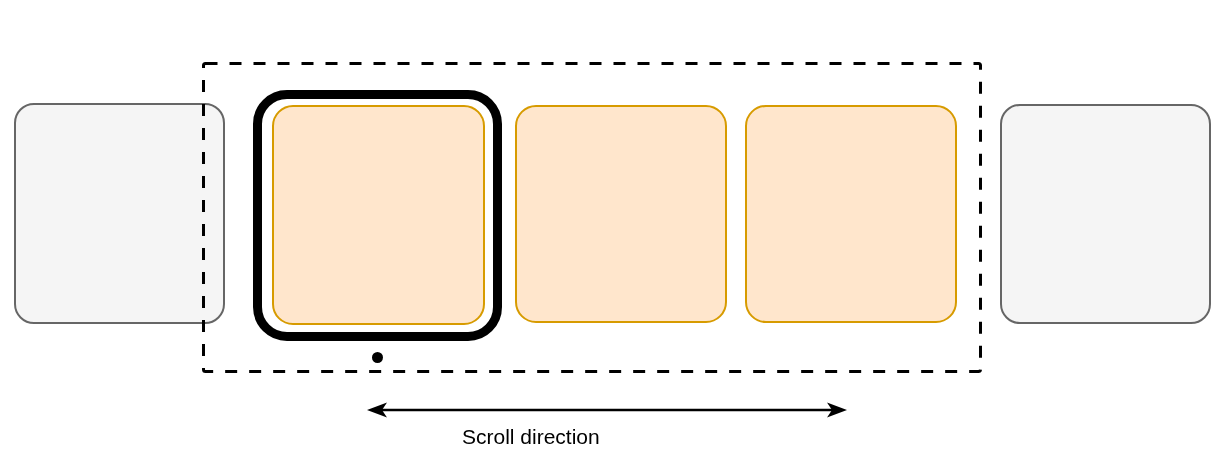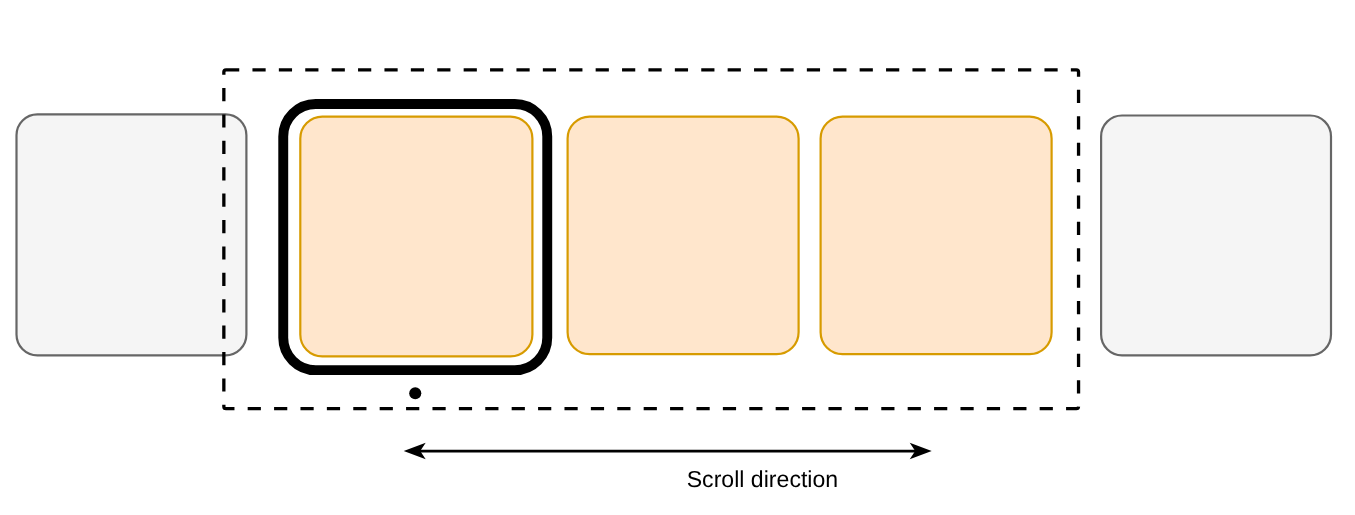--- a/index.html
+++ b/index.html
@@ -81,21 +81,21 @@
     border-radius: 21px;
     z-index: 4;
   }
   #card-1 { left: 272px; top: 105px; width: 213px; height: 220px; }
   #card-2 { left: 515px; top: 105px; width: 212px; height: 218px; z-index: 3; }
   #card-3 { left: 745px; top: 105px; width: 212px; height: 218px; z-index: 3; }
 
   
   #scroll-label {
     left: 462px; top: 425px; width: 300px;
-    text-align: right;
+    text-align: left;
     font-size: 21px;
     color: var(--text-color);
     z-index: 2;
     white-space: nowrap;
   }
 </style>
 </head>
 <body>
 
 <div id="stage">

